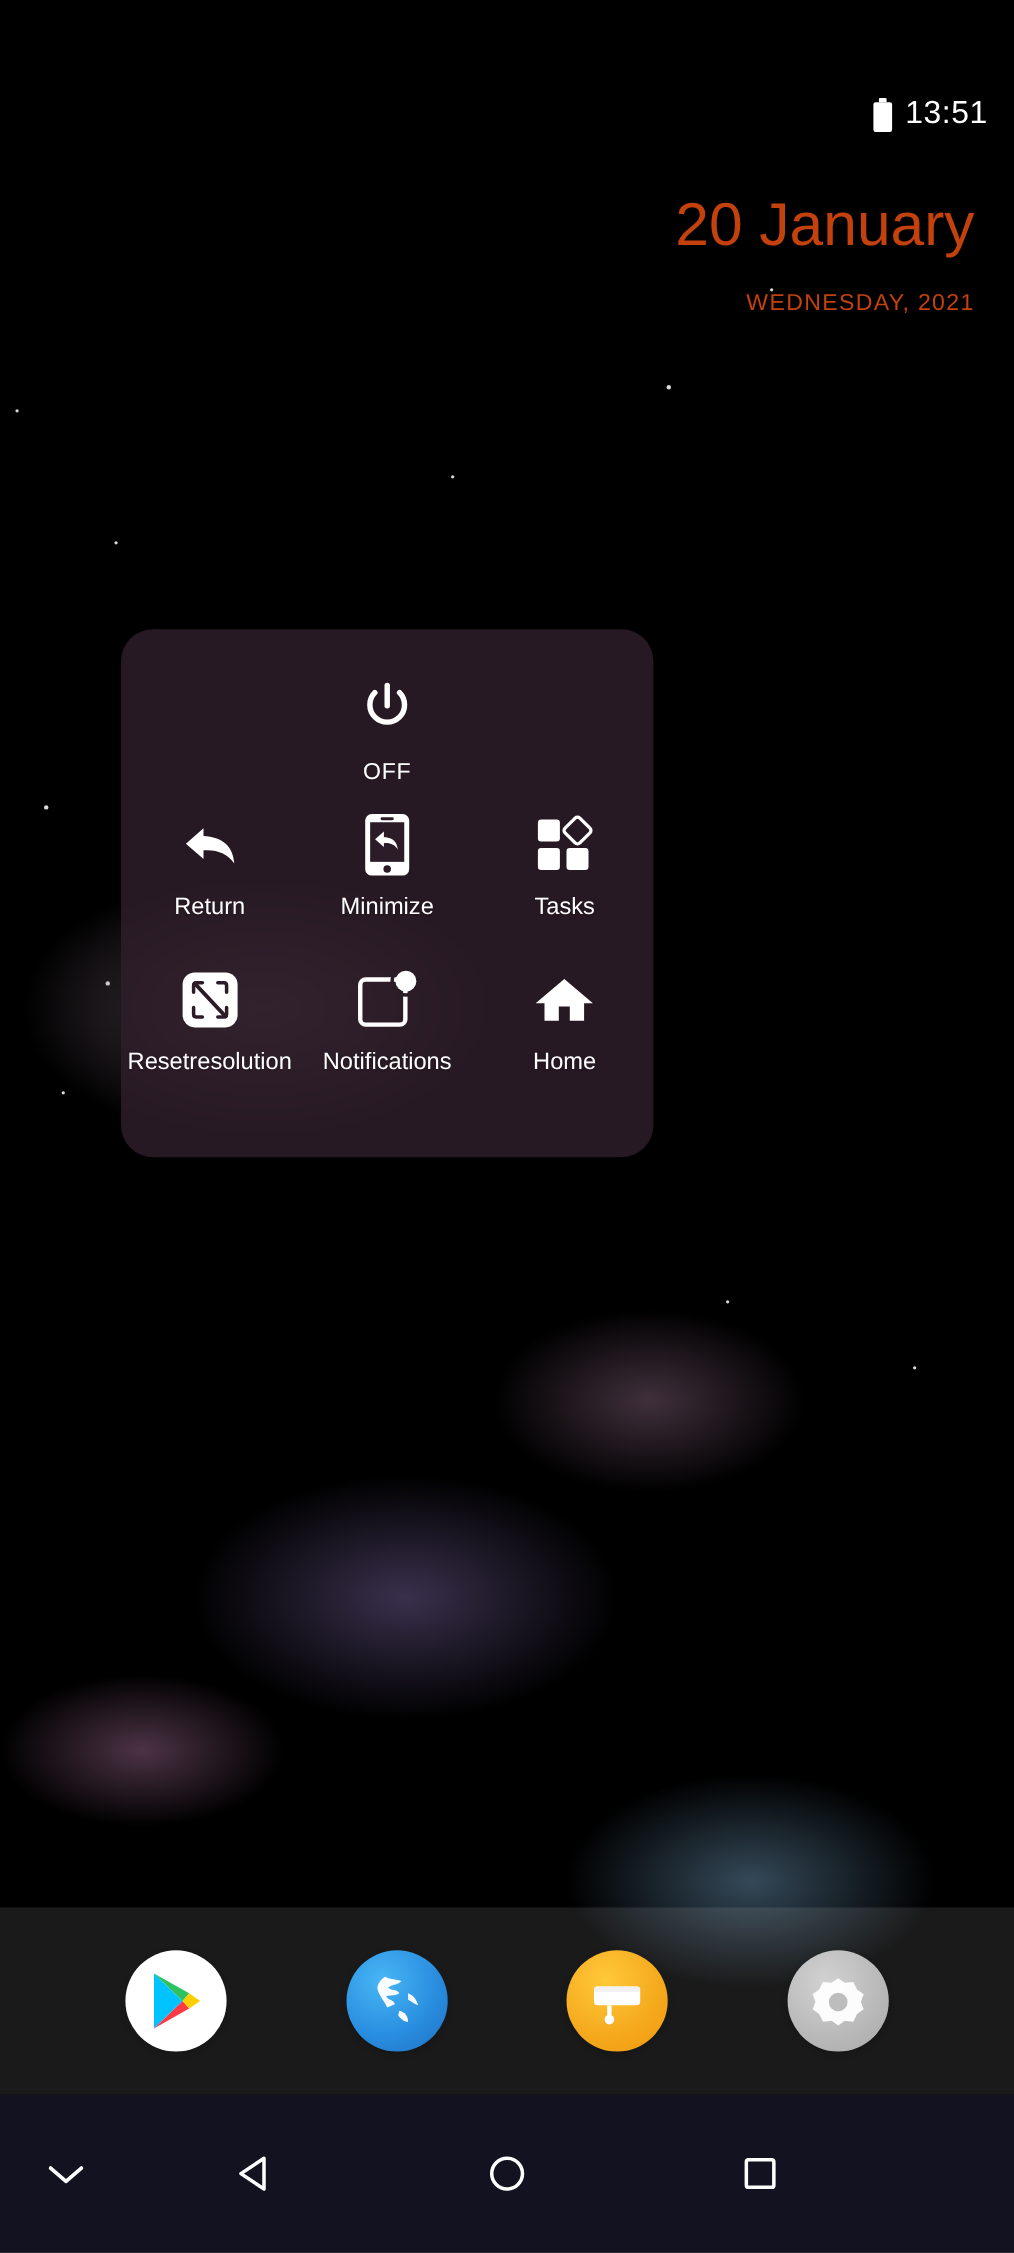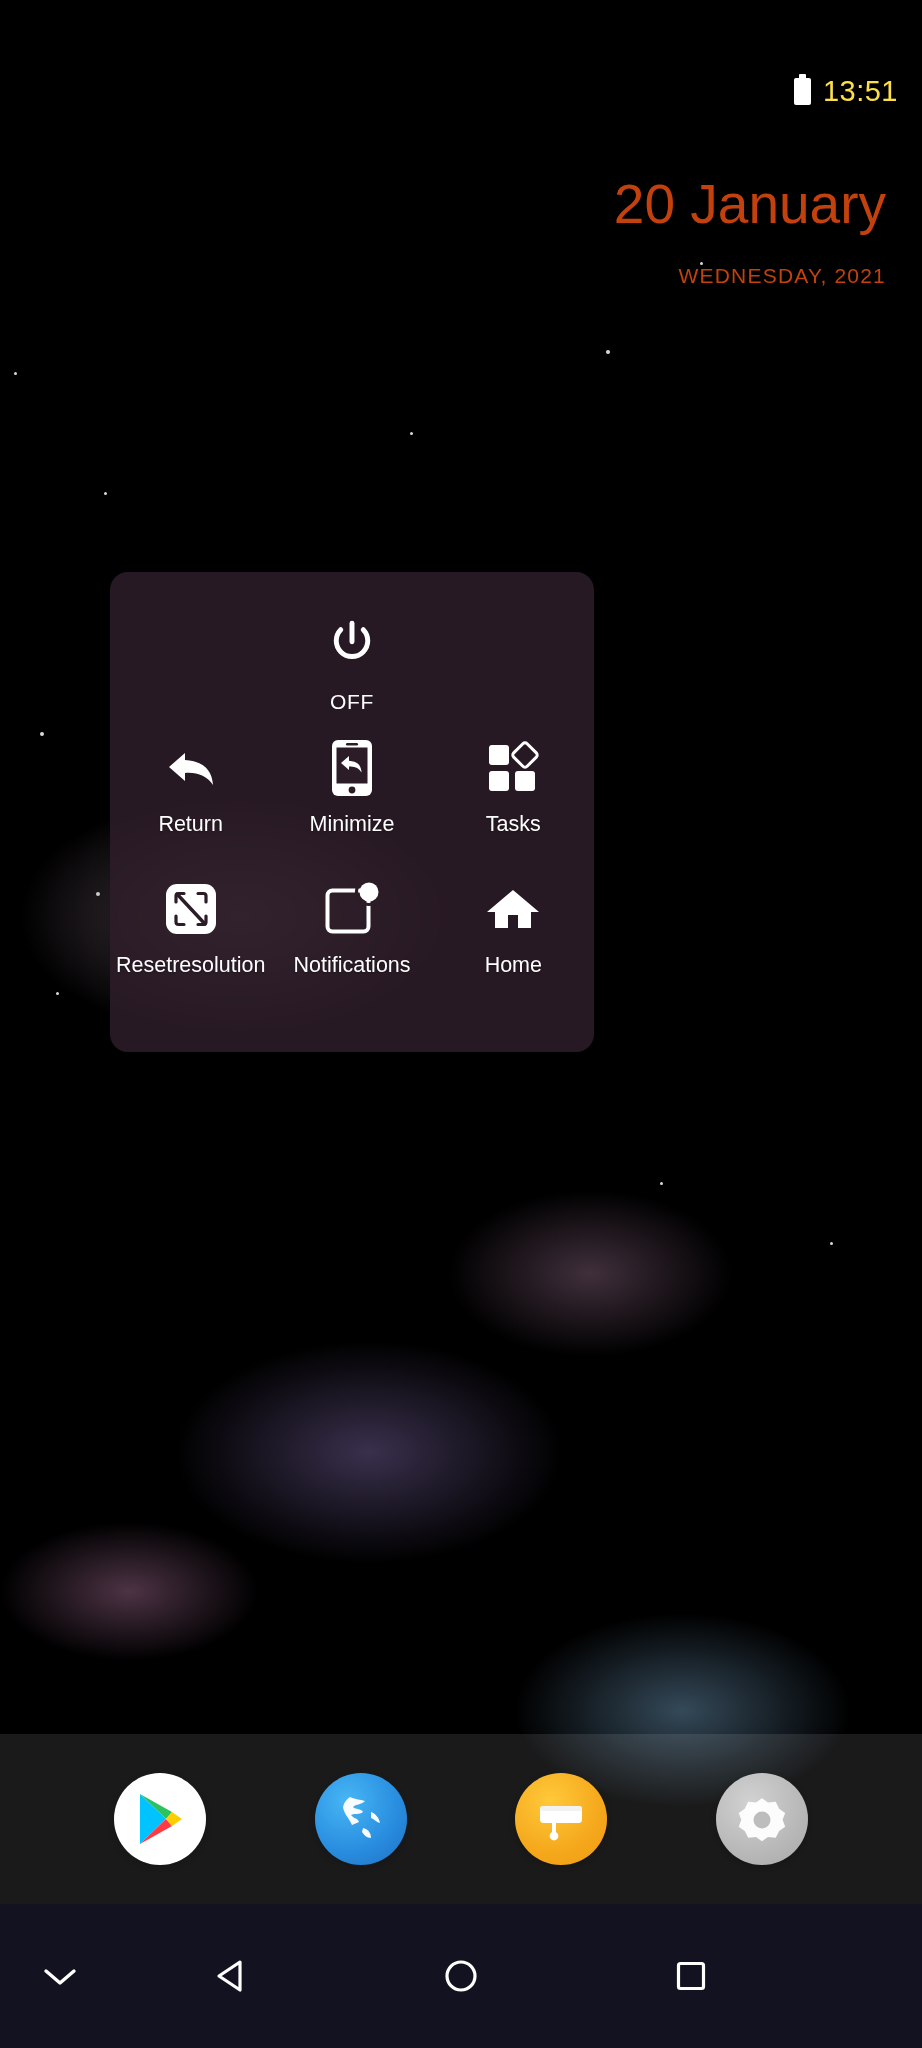--- a/index.html
+++ b/index.html
@@ -56,23 +56,23 @@
       radial-gradient(ellipse 26% 7% at 74% 83%, rgba(150,210,255,0.35), rgba(150,210,255,0) 70%),
       radial-gradient(ellipse 20% 5% at 14% 77%, rgba(255,170,230,0.30), rgba(255,170,230,0) 70%);
     mix-blend-mode:screen;
   }
   .stars{ position:absolute; inset:0; }
   .star{ position:absolute; background:#fff; border-radius:50%; opacity:.85; }
 
   
   .statusbar{
     position:absolute; left:0; top:0; width:922px; height:58px;
-    display:flex; align-items:center; justify-content:flex-end;
+    display:flex; align-items:flex-end; justify-content:flex-end;
     padding-right:24px; gap:12px;
-    color:#fde047;
+    color:#ffffff;
   }
   .battery{
     width:17px; height:27px; border-radius:2px;
     background:#fff; position:relative;
   }
   .battery:before{
     content:""; position:absolute; left:5px; top:-4px;
     width:7px; height:4px; background:#fff; border-radius:1px 1px 0 0;
   }
   .clock{
@@ -86,21 +86,21 @@
     text-align:right; color:#c2410c;
     text-shadow:0 2px 8px rgba(0,0,0,.25);
   }
   .date-main{ font-size:55px; font-weight:300; line-height:1.0; letter-spacing:0px; }
   .date-sub{ font-size:21px; font-weight:400; letter-spacing:1.2px; margin-top:32px; }
 
   
   .dialog{
     position:absolute; left:110px; top:510px;
     width:484px; height:480px;
-    border-radius:18px;
+    border-radius:29px;
     background:rgba(44,28,40,0.88);
     box-shadow:0 10px 34px rgba(0,0,0,.35);
     overflow:hidden;
   }
   .dialog-inner{ position:relative; width:100%; height:100%; }
 
   .power-row{
     position:absolute; top:44px; left:0; right:0;
     display:flex; flex-direction:column; align-items:center;
   }

